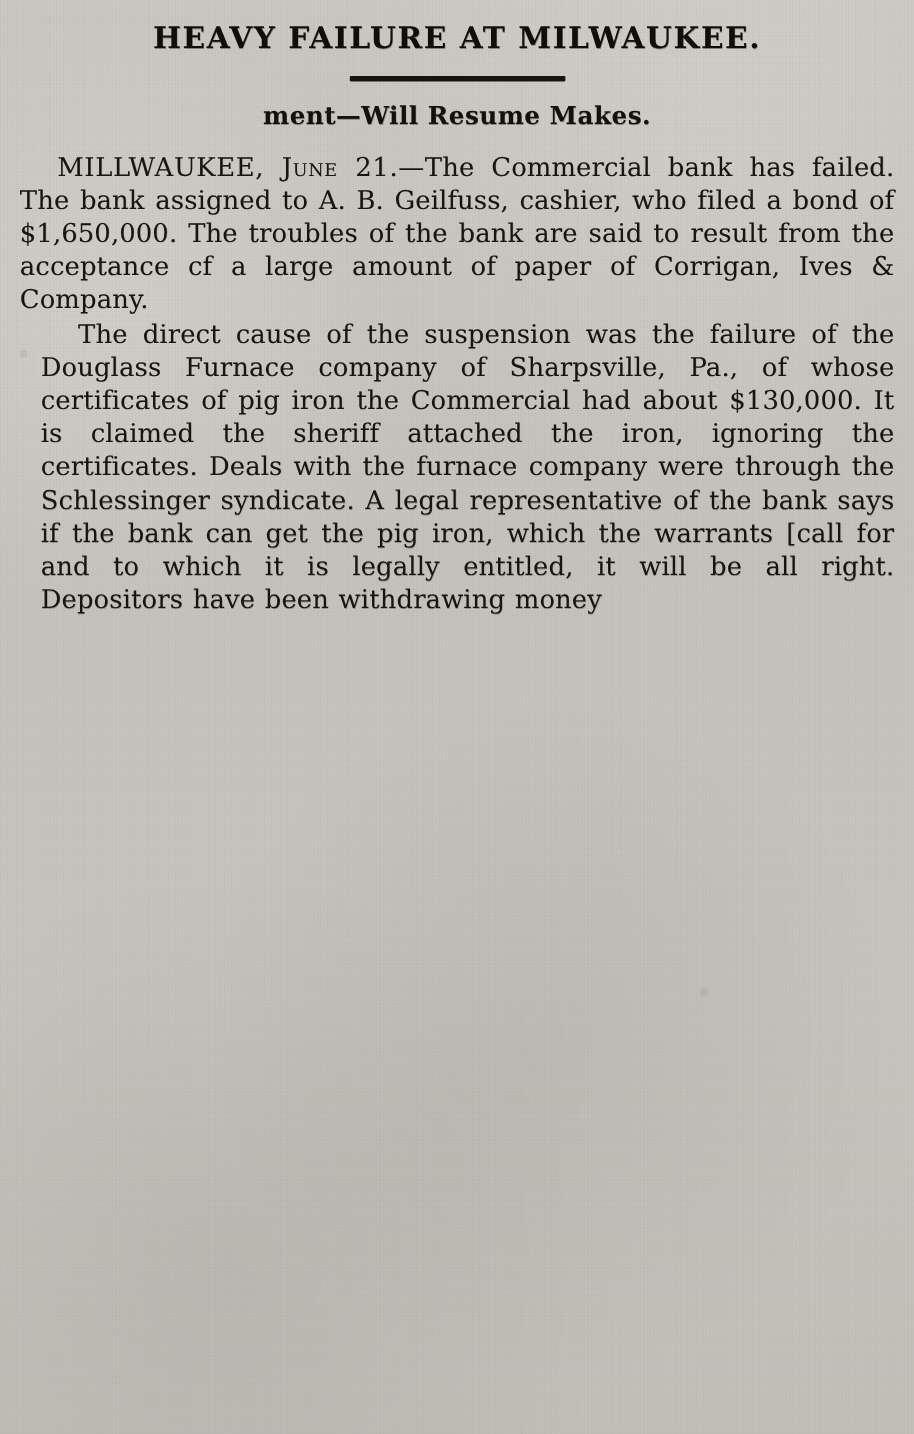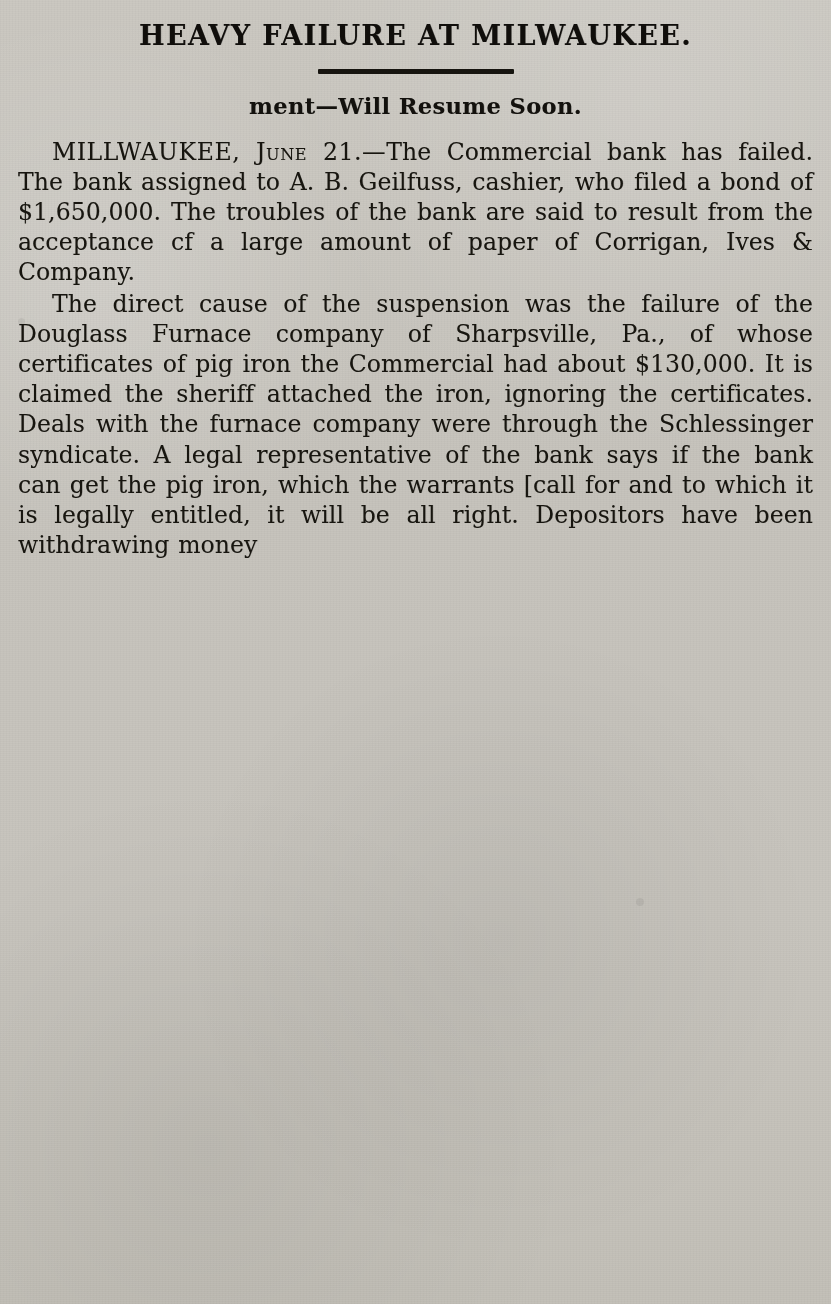--- a/index.html
+++ b/index.html
@@ -80,21 +80,21 @@
     font-size: 23.5px;
     line-height: 1.285;
     margin: 0 0 1px 0;
     text-indent: 34px;
     text-align: justify;
     color: #17150f;
     letter-spacing: 0.1px;
     word-spacing: 1.2px;
     text-shadow: 0.35px 0.25px 0 rgba(0,0,0,0.22);
   }
-  p.para:last-child { margin-bottom: 0; }
+  p.para:last-child { margin-bottom: 0; margin-left: 19px; }
   .smallcaps {
     font-variant: small-caps;
     font-weight: normal;
     letter-spacing: 0.6px;
   }
   
   .blot {
     position: absolute;
     border-radius: 50%;
     background: rgba(0,0,0,0.06);
@@ -110,21 +110,21 @@
   <div class="blot" style="left:648px; top:454px; width:9px; height:6px;"></div>
   <div class="blot" style="left:636px; top:898px; width:8px; height:8px;"></div>
 
   <h1 class="headline">HEAVY FAILURE AT MILWAUKEE.</h1>
 
   <div class="rule-wrap">
     <div class="rule"></div>
   </div>
 
   <h2 class="subhead">
-    <span class="ln">ment—Will Resume Soon.</span>
+    <span class="ln">ment—Will Resume Makes.</span>
   </h2>
 
   <div class="body">
     <p class="para"><span class="smallcaps">MILLWAUKEE, June 21.—</span>The Commercial bank has failed. The bank assigned to A. B. Geilfuss, cashier, who filed a bond of $1,650,000. The troubles of the bank are said to result from the acceptance cf a large amount of paper of Corrigan, Ives &amp; Company.</p>
     <p class="para">The direct cause of the suspension was the failure of the Douglass Furnace company of Sharpsville, Pa., of whose certificates of pig iron the Commercial had about $130,000. It is claimed the sheriff attached the iron, ignoring the certificates. Deals with the furnace company were through the Schlessinger syndicate. A legal representative of the bank says if the bank can get the pig iron, which the warrants [call for and to which it is legally entitled, it will be all right. Depositors have been withdrawing money</p>
   </div>
 
 </div>
 
 </body></html>

